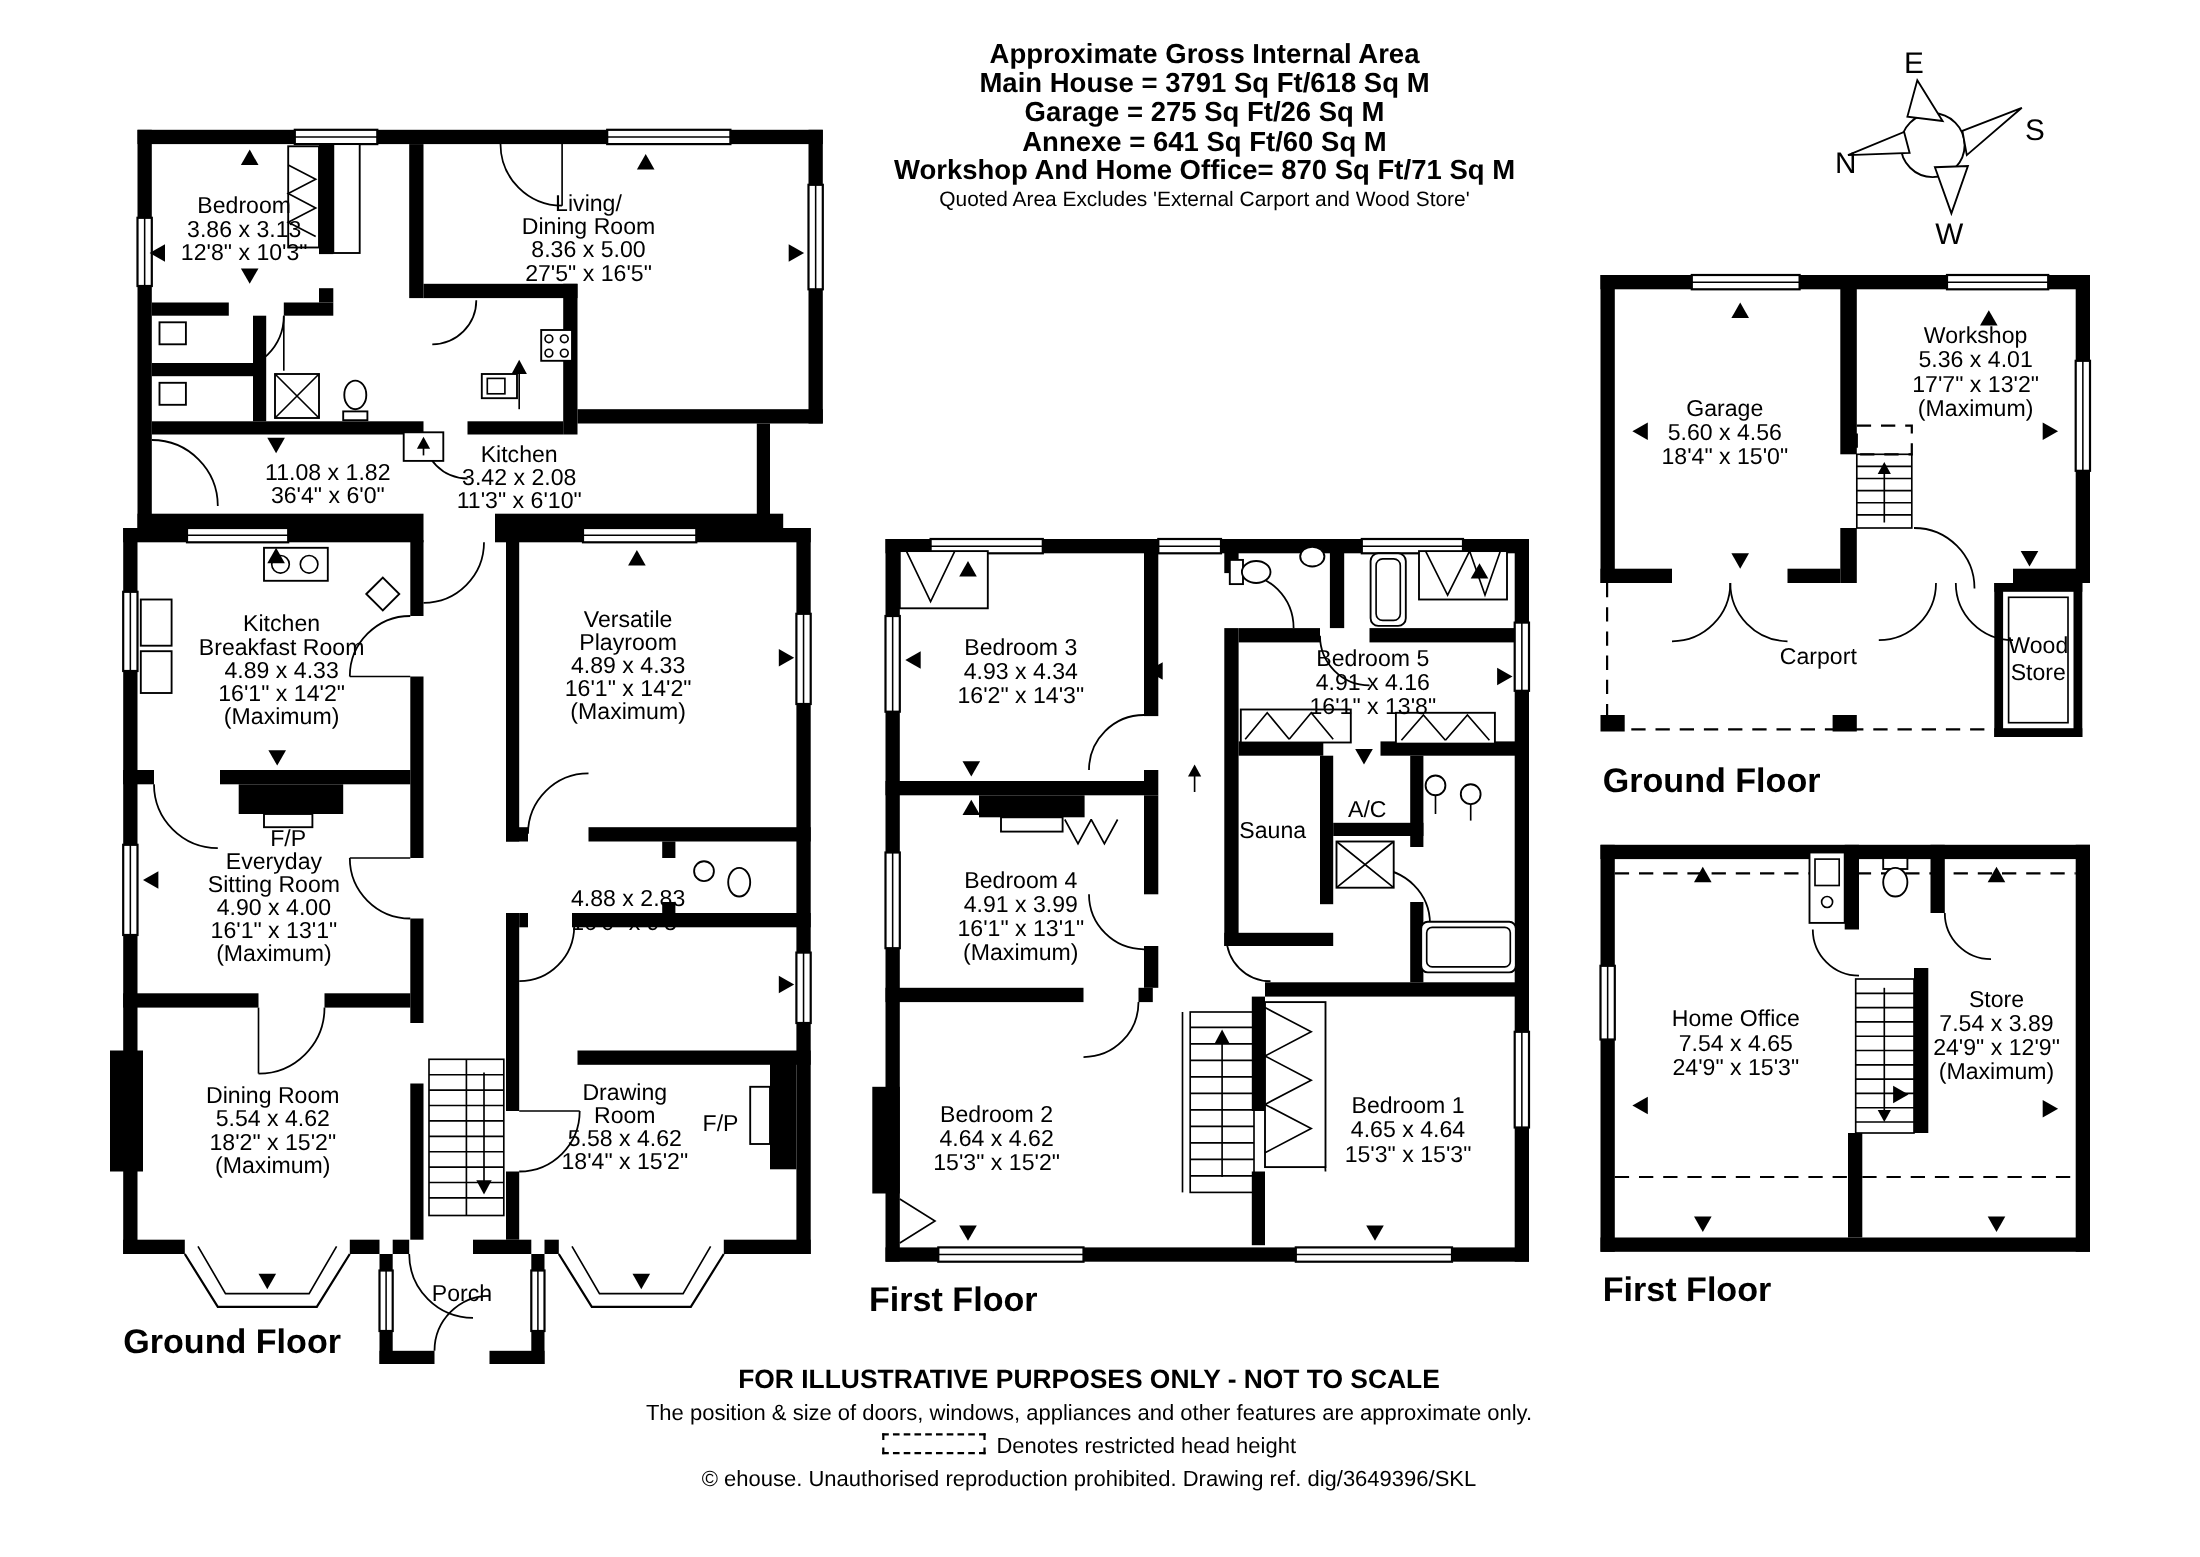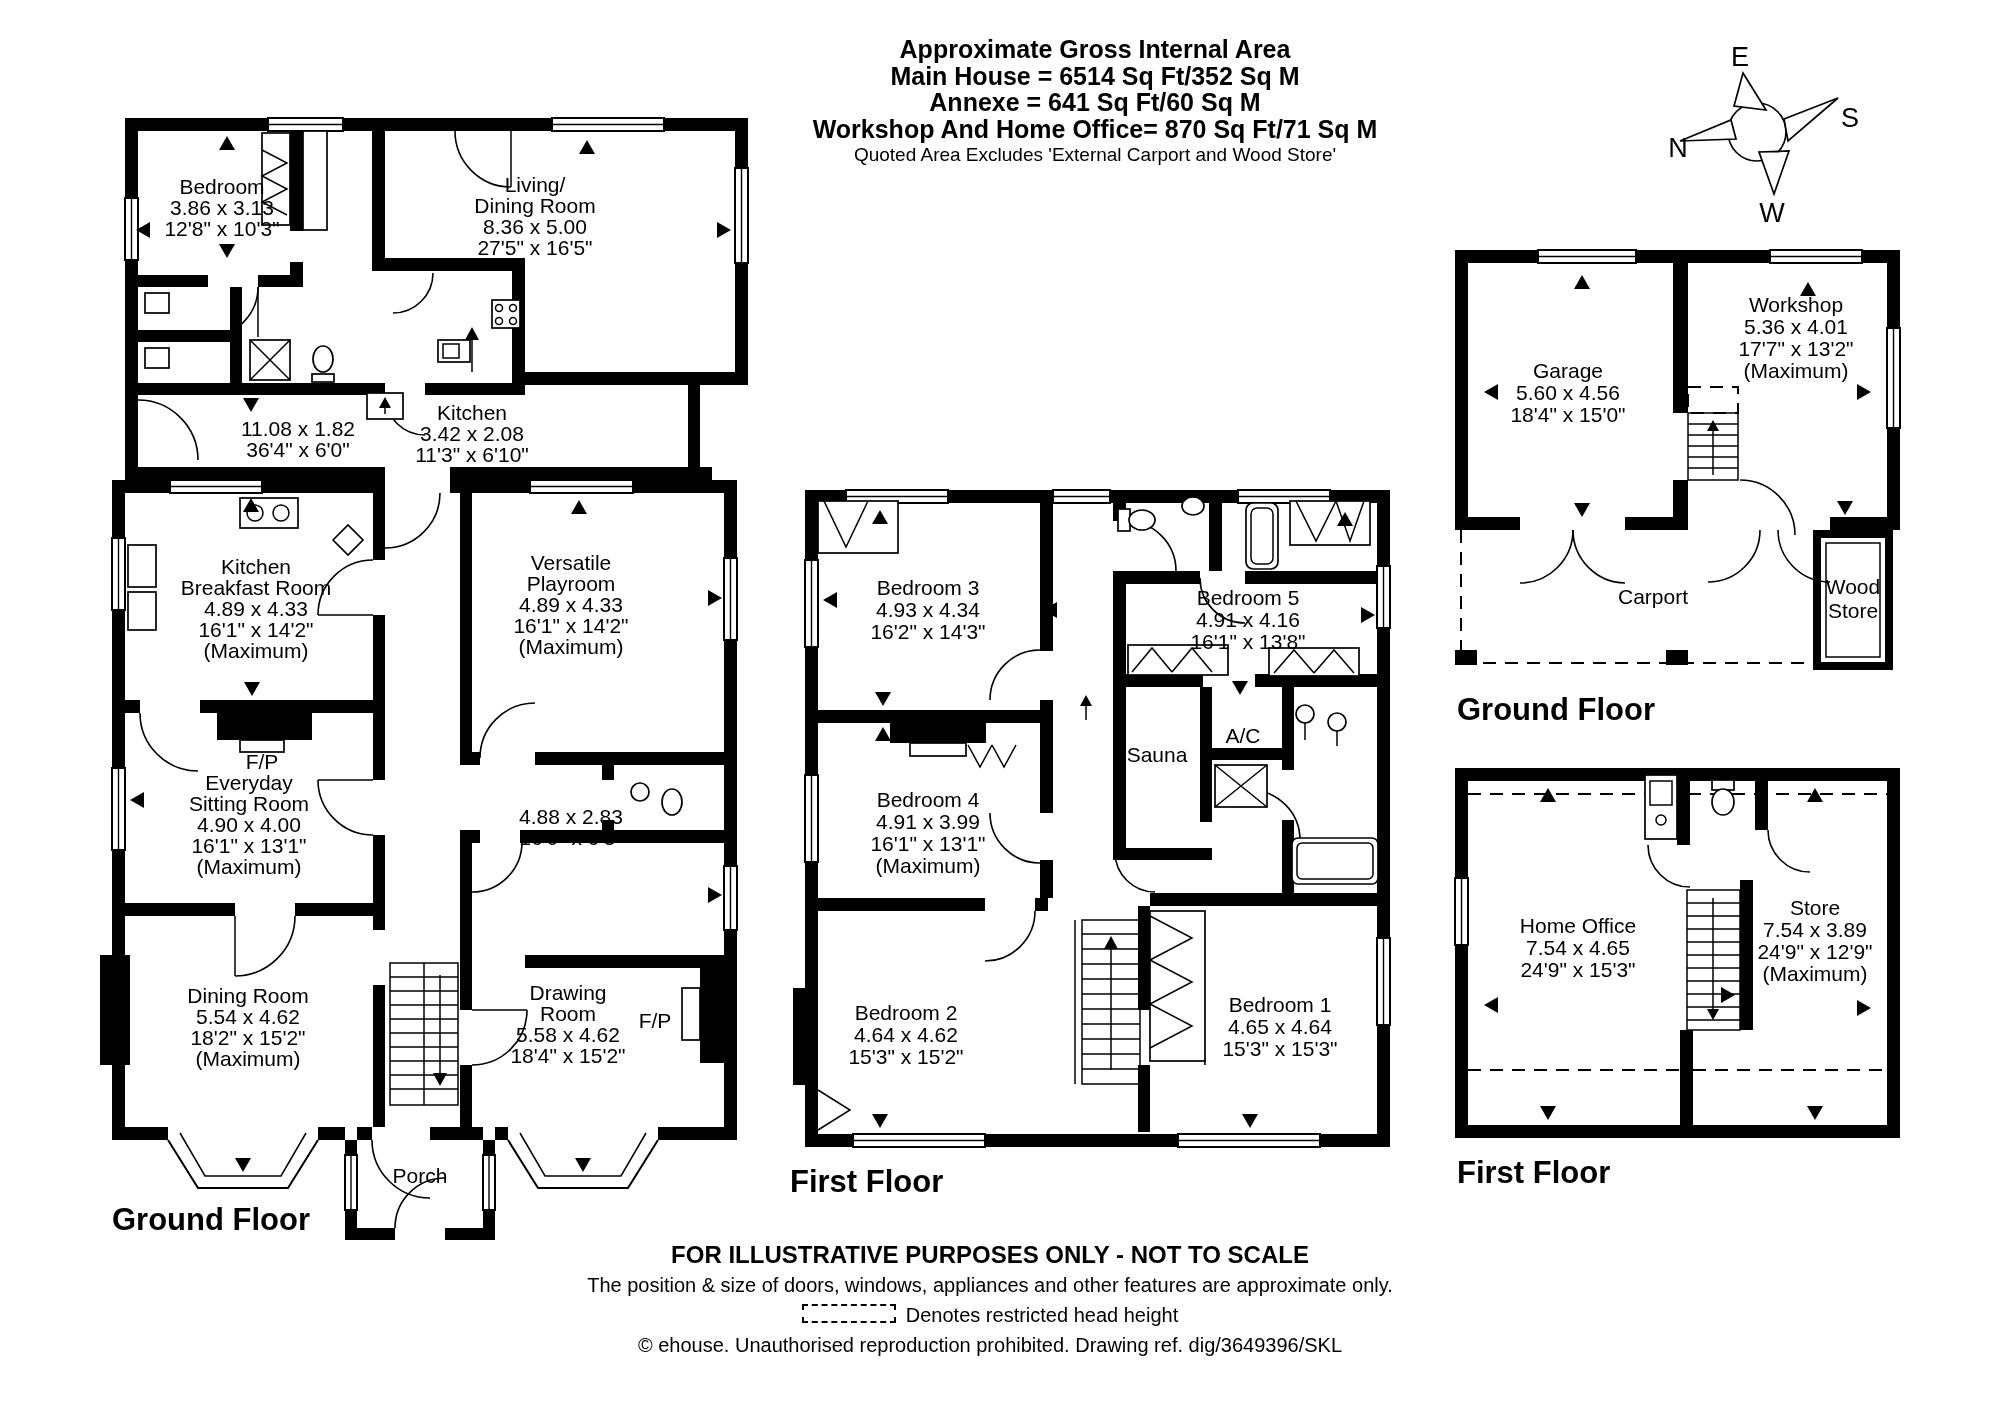--- a/index.html
+++ b/index.html
@@ -29,21 +29,22 @@
   .fl{font-family:"Liberation Sans",sans-serif;font-size:31px;font-weight:bold;fill:#000;text-anchor:start;}
   .cp{font-family:"Liberation Sans",sans-serif;font-size:27px;fill:#000;text-anchor:middle;}
 </style>
 </head>
 <body>
 
 <div id="canvas">
 
   <div class="hdr">
     <div class="b">Approximate Gross Internal Area</div>
-    <div class="b">Main House = 6514 Sq Ft/352 Sq M</div>
+    <div class="b">Main House = 3791 Sq Ft/618 Sq M</div>
+    <div class="b">Garage = 275 Sq Ft/26 Sq M</div>
     <div class="b">Annexe = 641 Sq Ft/60 Sq M</div>
     <div class="b">Workshop And Home Office= 870 Sq Ft/71 Sq M</div>
     <div class="n">Quoted Area Excludes 'External Carport and Wood Store'</div>
   </div>
 
   <svg id="plan-svg" width="2000" height="1415" viewBox="0 0 2000 1415">
 
     <g>
       <circle cx="1757" cy="132" r="29" class="fix"></circle>
       <path class="fix" d="M1743,73 L1766,110 L1734,106 Z"></path>

